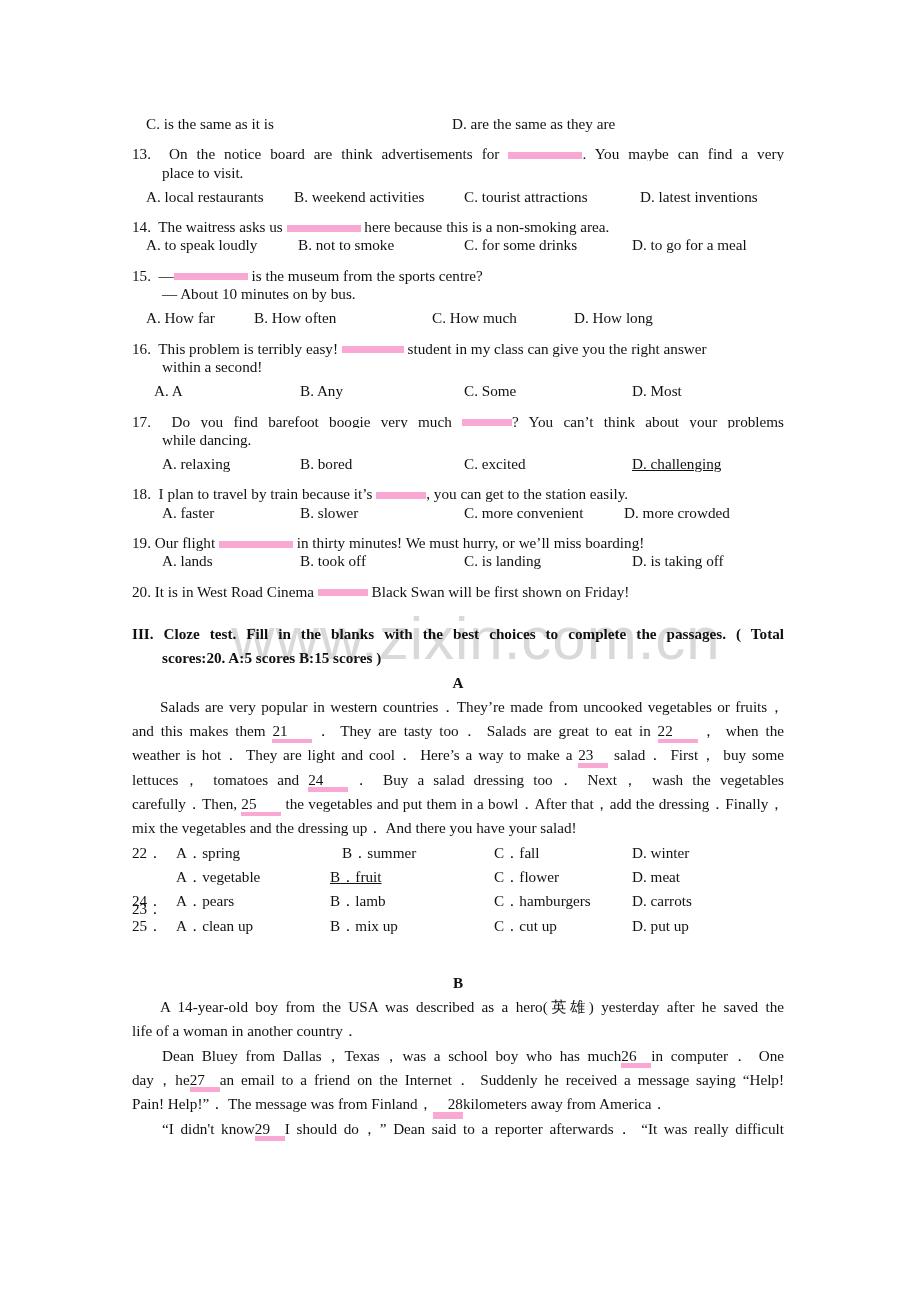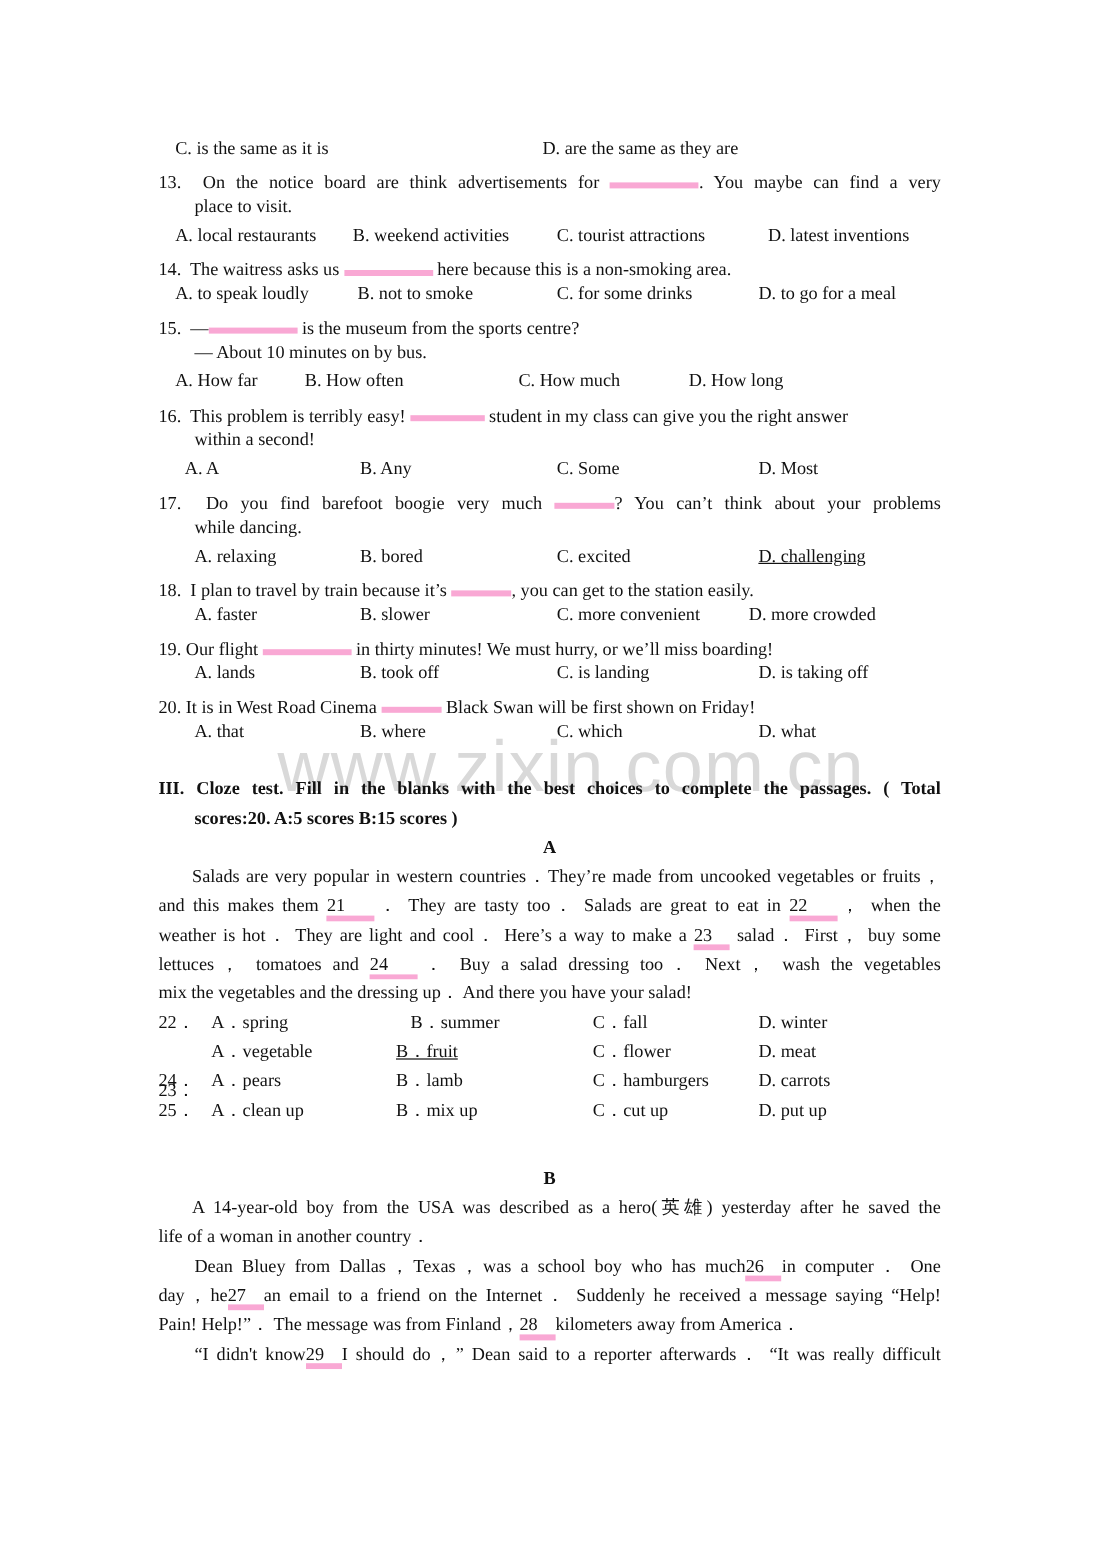--- a/index.html
+++ b/index.html
@@ -71,23 +71,23 @@
     height: 24.3px;
   }
   .opts > span {
     position: absolute;
     top: 0;
     white-space: nowrap;
   }
 
   .blank {
     display: inline-block;
-    border-bottom: 5px solid #f9a8d4;
+    border-bottom: 7px solid #f9a8d4;
     vertical-align: baseline;
-    text-align: left;
+    text-align: right;
     line-height: 1;
     height: 1.02em;
   }
   .blank.b-lg { width: 74px; }
   .blank.b-md { width: 62px; }
   .blank.b-sm { width: 50px; }
   .blank.b-num { width: 40px; }
   .blank.b-num-s { width: 30px; }
 
   .sec-head {
@@ -175,40 +175,35 @@
 
     <div class="line"><span>19.</span> <span>Our flight</span> <span class="blank b-lg"></span> <span>in thirty minutes! We must hurry, or we’ll miss boarding!</span></div>
     <div class="opts">
       <span style="left:30px;">A. lands</span>
       <span style="left:168px;">B. took off</span>
       <span style="left:332px;">C. is landing</span>
       <span style="left:500px;">D. is taking off</span>
     </div>
 
     <div class="line"><span>20.</span> <span>It is in West Road Cinema</span> <span class="blank b-sm"></span> <span>Black Swan will be first shown on Friday!</span></div>
-    <div class="opts">
-      <span style="left:30px;">A. that</span>
-      <span style="left:168px;">B. where</span>
-      <span style="left:332px;">C. which</span>
-      <span style="left:500px;">D. what</span>
-    </div>
 
     <div class="gap-lg"></div>
 
     <div class="sec-head">
       <div class="just2" style="height:24.3px;overflow:hidden;"><span>III.</span> <span>Cloze test. Fill in the blanks with the best choices to complete the passages. ( Total</span></div>
       <div style="white-space:nowrap;"><span class="indent2"></span><span>scores:20.   A:5 scores    B:15 scores )</span></div>
     </div>
 
     <div class="center">A</div>
 
     <div class="just"><span style="display:inline-block;width:28px;"></span>Salads are very popular in western countries．They’re made from uncooked vegetables or fruits，</div>
     <div class="just">and this makes them <span class="blank b-num">21</span>．  They are tasty too．  Salads are great to eat in <span class="blank b-num">22</span>， when the</div>
     <div class="just">weather is hot．  They are light and cool．  Here’s a way to make a <span class="blank b-num-s">23</span> salad．  First， buy some</div>
     <div class="just">lettuces， tomatoes and <span class="blank b-num">24</span>．  Buy a salad dressing too．  Next， wash the vegetables</div>
+    <div class="just">carefully．Then, <span class="blank b-num">25</span> the vegetables and put them in a bowl．After that，add the dressing．Finally，</div>
     <div class="line">mix the vegetables and the dressing up．  And there you have your salad!</div>
 
     <div class="opts">
       <span style="left:0px;">22．</span>
       <span style="left:44px;">A．spring</span>
       <span style="left:210px;">B．summer</span>
       <span style="left:362px;">C．fall</span>
       <span style="left:500px;">D. winter</span>
     </div>
     <div class="opts">

